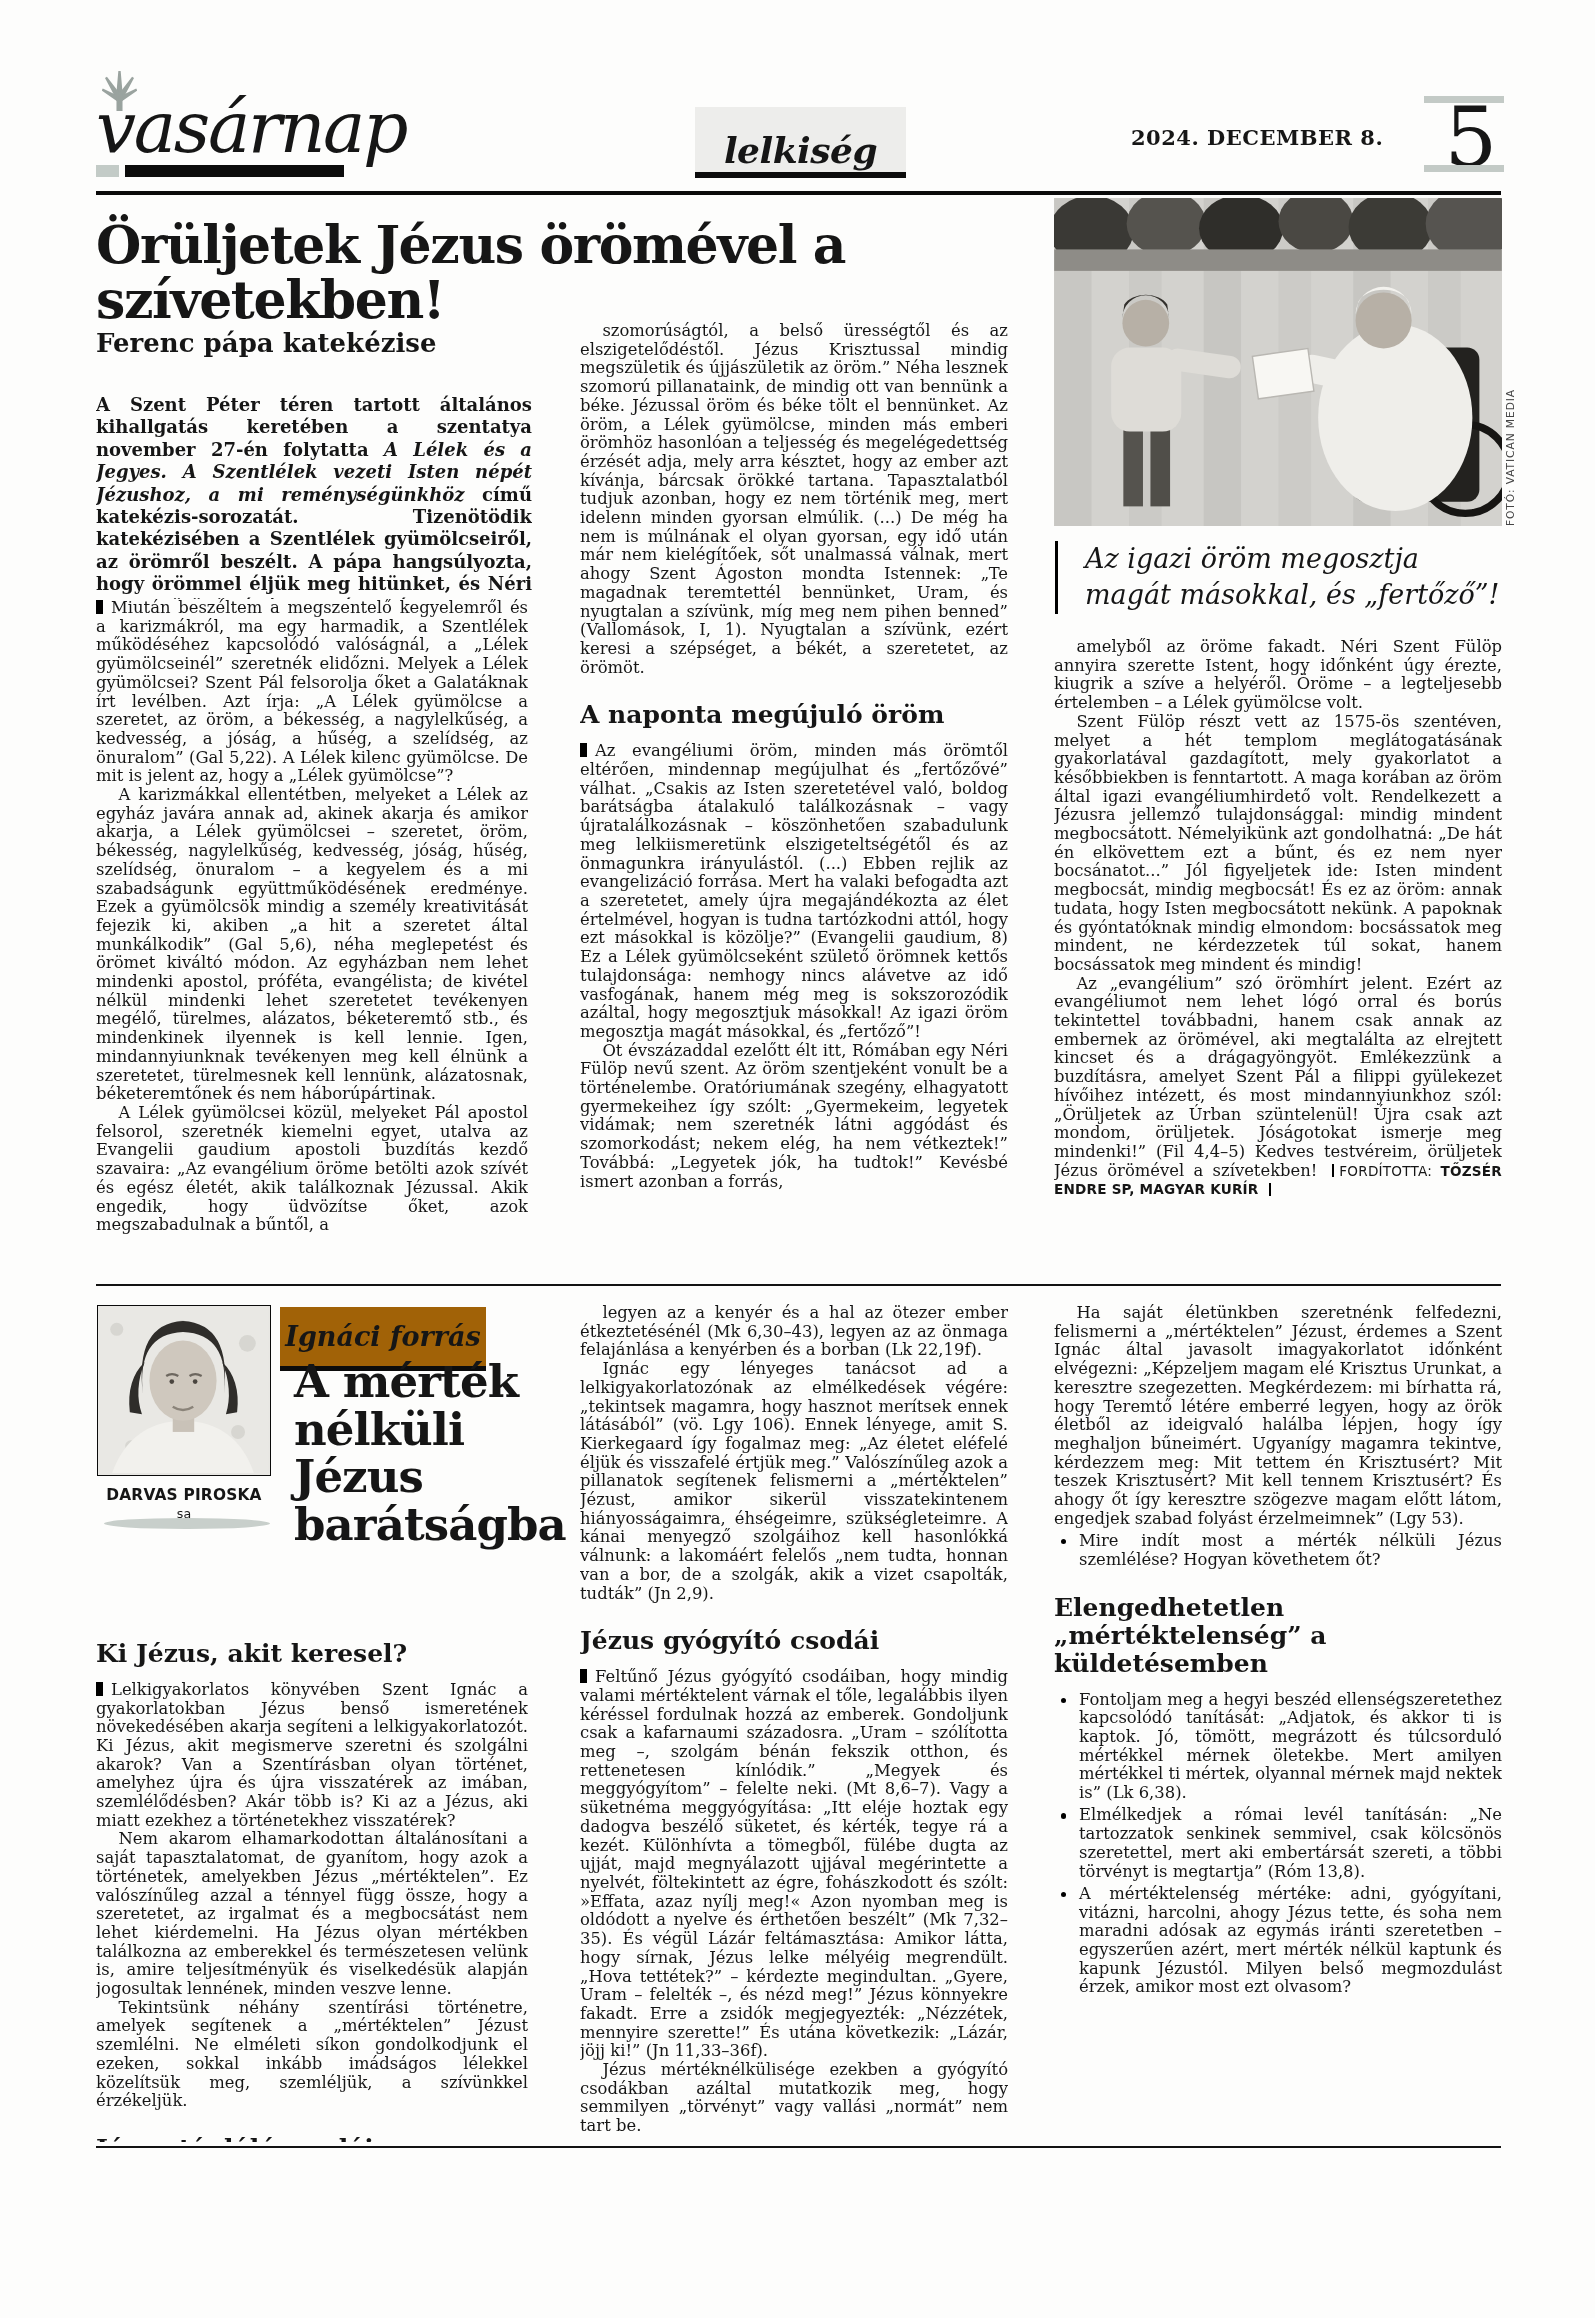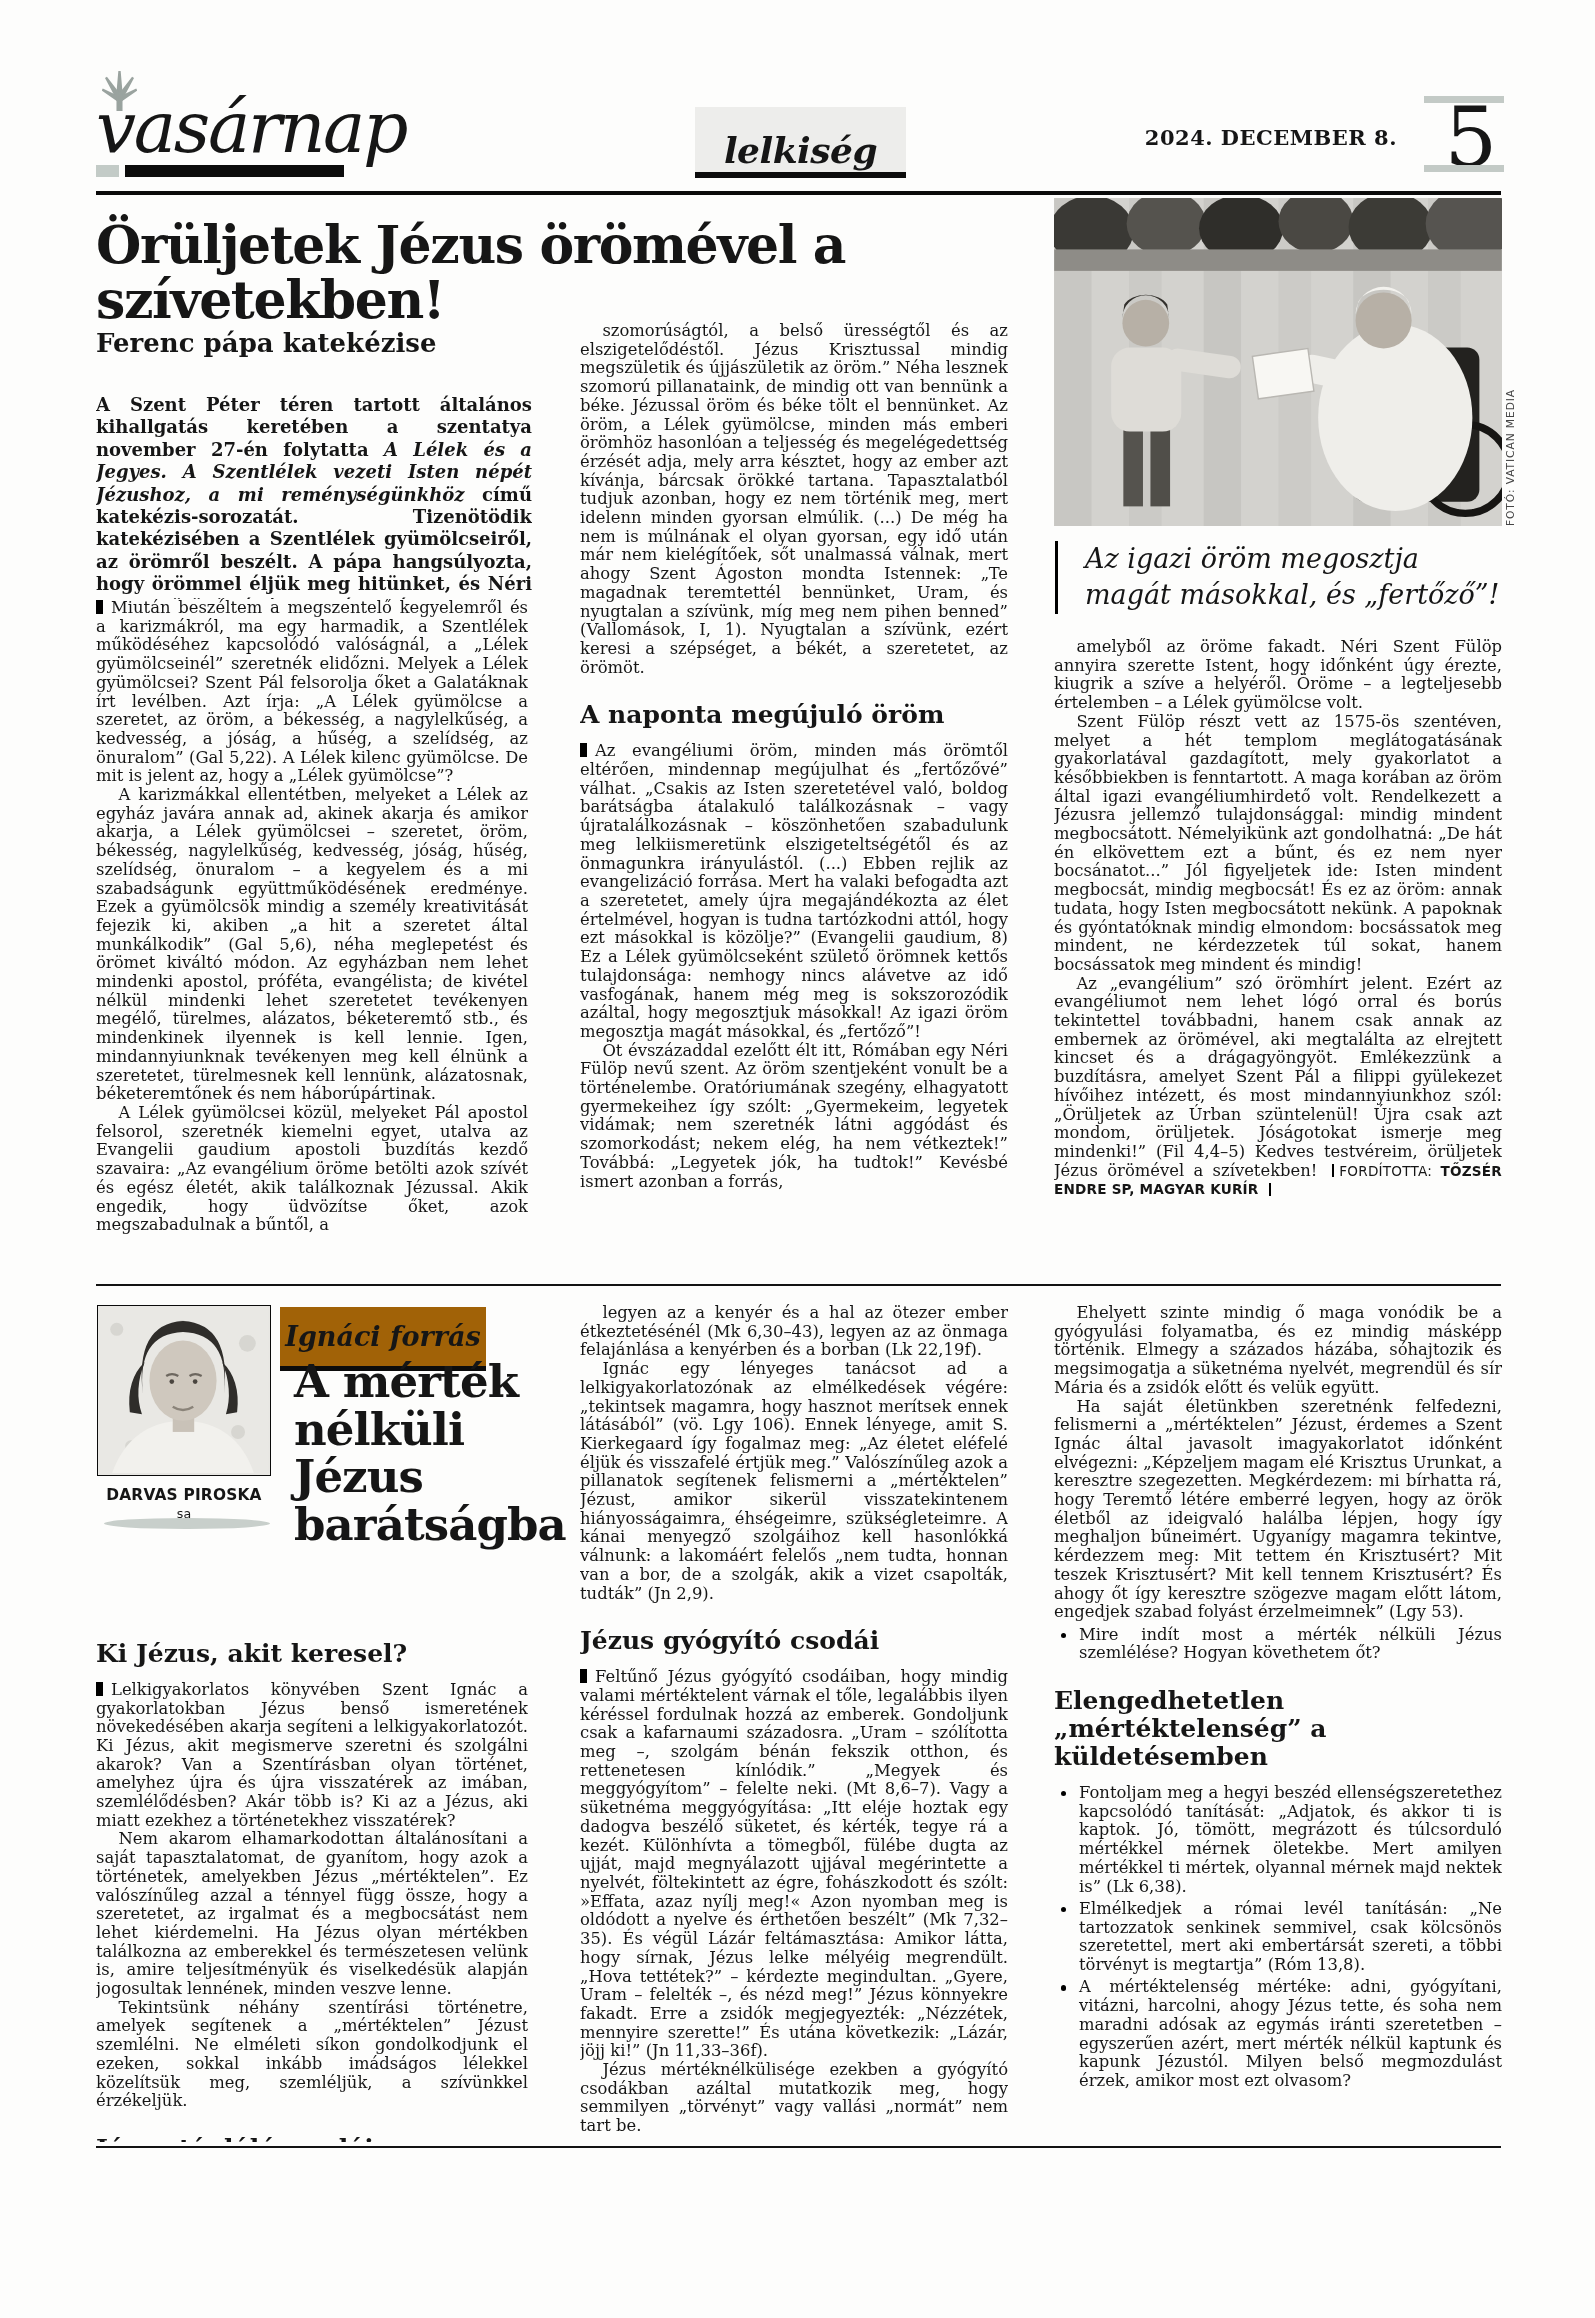--- a/index.html
+++ b/index.html
@@ -9,21 +9,21 @@
   
   .masthead{position:absolute;left:96px;top:92px;font-style:italic;font-size:71px;
             letter-spacing:-2.3px;line-height:1;}
   .masthead-underline{position:absolute;left:125px;top:165px;width:219px;height:12px;background:#0c0c0c;}
   .masthead-sq{position:absolute;left:96px;top:165px;width:23.4px;height:12px;background:#c3cbc7;}
   .spark{position:absolute;left:102px;top:71px;}
   .section-tab{position:absolute;left:695px;top:107px;width:211px;height:65px;background:#ededeb;
                display:flex;align-items:center;justify-content:center;}
   .section-tab::after{content:"";position:absolute;left:0;right:0;bottom:-5.6px;height:5.6px;background:#0c0c0c;}
   .section-tab span{font-style:italic;font-weight:bold;font-size:36px;letter-spacing:-0.5px;margin-top:20px;}
-  .page-date{position:absolute;left:1131px;top:125px;width:266px;text-align:right;
+  .page-date{position:absolute;left:1131px;top:125px;width:266px;text-align:left;
              font-weight:bold;font-size:21px;letter-spacing:0.5px;white-space:nowrap;}
   .pagenum{position:absolute;left:1439px;top:96px;width:64px;text-align:center;
            font-size:83px;line-height:1;font-weight:normal;}
   .pn-bar{position:absolute;left:1424px;width:80px;height:7px;background:#c3cac6;}
   .pn-bar.top{top:96px;} .pn-bar.bot{top:165px;}
   .header-rule{position:absolute;left:96px;top:191px;width:1405px;height:4.2px;background:#0a0a0a;}
 
   
   .headline{position:absolute;left:96px;top:218px;width:967px;font-weight:bold;
             font-size:52px;letter-spacing:-1.4px;line-height:1.05;}
@@ -231,21 +231,20 @@
       <div class="blk h">Jézus tápláló csodái</div>
     </div>
   <div class="col a2c2">
       <div class="blk p">legyen az a kenyér és a hal az ötezer ember étkeztetésénél (Mk 6,30–43), legyen az az önmaga felajánlása a kenyérben és a borban (Lk 22,19f).</div>
       <div class="blk p">Ignác egy lényeges tanácsot ad a lelkigyakorlatozónak az elmélkedések végére: „tekintsek magamra, hogy hasznot merítsek ennek látásából” (vö. Lgy 106). Ennek lényege, amit S. Kierkegaard így fogalmaz meg: „Az életet eléfelé éljük és visszafelé értjük meg.” Valószínűleg azok a pillanatok segítenek felismerni a „mértéktelen” Jézust, amikor sikerül visszatekintenem hiányosságaimra, éhségeimre, szükségleteimre. A kánai menyegző szolgáihoz kell hasonlókká válnunk: a lakomáért felelős „nem tudta, honnan van a bor, de a szolgák, akik a vizet csapolták, tudták” (Jn 2,9).</div>
       <div class="blk h">Jézus gyógyító csodái</div>
       <div class="blk p-first">Feltűnő Jézus gyógyító csodáiban, hogy mindig valami mértéktelent várnak el tőle, legalábbis ilyen kéréssel fordulnak hozzá az emberek. Gondoljunk csak a kafarnaumi századosra. „Uram – szólította meg –, szolgám bénán fekszik otthon, és rettenetesen kínlódik.” „Megyek és meggyógyítom” – felelte neki. (Mt 8,6–7). Vagy a süketnéma meggyógyítása: „Itt eléje hoztak egy dadogva beszélő süketet, és kérték, tegye rá a kezét. Különhívta a tömegből, fülébe dugta az ujját, majd megnyálazott ujjával megérintette a nyelvét, föltekintett az égre, fohászkodott és szólt: »Effata, azaz nyílj meg!« Azon nyomban meg is oldódott a nyelve és érthetően beszélt” (Mk 7,32–35). És végül Lázár feltámasztása: Amikor látta, hogy sírnak, Jézus lelke mélyéig megrendült. „Hova tettétek?” – kérdezte megindultan. „Gyere, Uram – felelték –, és nézd meg!” Jézus könnyekre fakadt. Erre a zsidók megjegyezték: „Nézzétek, mennyire szerette!” És utána következik: „Lázár, jöjj ki!” (Jn 11,33–36f).</div>
       <div class="blk p">Jézus mértéknélkülisége ezekben a gyógyító csodákban azáltal mutatkozik meg, hogy semmilyen „törvényt” vagy vallási „normát” nem tart be.</div>
     </div>
   <div class="col a2c3">
-      <div class="blk p">Ehelyett szinte mindig ő maga vonódik be a gyógyulási folyamatba, és ez mindig másképp történik. Elmegy a százados házába, sóhajtozik és megsimogatja a süketnéma nyelvét, megrendül és sír Mária és a zsidók előtt és velük együtt.</div>
       <div class="blk p">Ha saját életünkben szeretnénk felfedezni, felismerni a „mértéktelen” Jézust, érdemes a Szent Ignác által javasolt imagyakorlatot időnként elvégezni: „Képzeljem magam elé Krisztus Urunkat, a keresztre szegezetten. Megkérdezem: mi bírhatta rá, hogy Teremtő létére emberré legyen, hogy az örök életből az ideigvaló halálba lépjen, hogy így meghaljon bűneimért. Ugyanígy magamra tekintve, kérdezzem meg: Mit tettem én Krisztusért? Mit teszek Krisztusért? Mit kell tennem Krisztusért? És ahogy őt így keresztre szögezve magam előtt látom, engedjek szabad folyást érzelmeimnek” (Lgy 53).</div>
       <div class="blk bullet">Mire indít most a mérték nélküli Jézus szemlélése? Hogyan követhetem őt?</div>
       <div class="blk h">Elengedhetetlen „mértéktelenség” a küldetésemben</div>
       <div class="blk bullet">Fontoljam meg a hegyi beszéd ellenségszeretethez kapcsolódó tanítását: „Adjatok, és akkor ti is kaptok. Jó, tömött, megrázott és túlcsorduló mértékkel mérnek öletekbe. Mert amilyen mértékkel ti mértek, olyannal mérnek majd nektek is” (Lk 6,38).</div>
       <div class="blk bullet">Elmélkedjek a római levél tanításán: „Ne tartozzatok senkinek semmivel, csak kölcsönös szeretettel, mert aki embertársát szereti, a többi törvényt is megtartja” (Róm 13,8).</div>
       <div class="blk bullet">A mértéktelenség mértéke: adni, gyógyítani, vitázni, harcolni, ahogy Jézus tette, és soha nem maradni adósak az egymás iránti szeretetben – egyszerűen azért, mert mérték nélkül kaptunk és kapunk Jézustól. Milyen belső megmozdulást érzek, amikor most ezt olvasom?</div>
     </div>
 
   <div class="bottom-rule"></div>
 </div>

